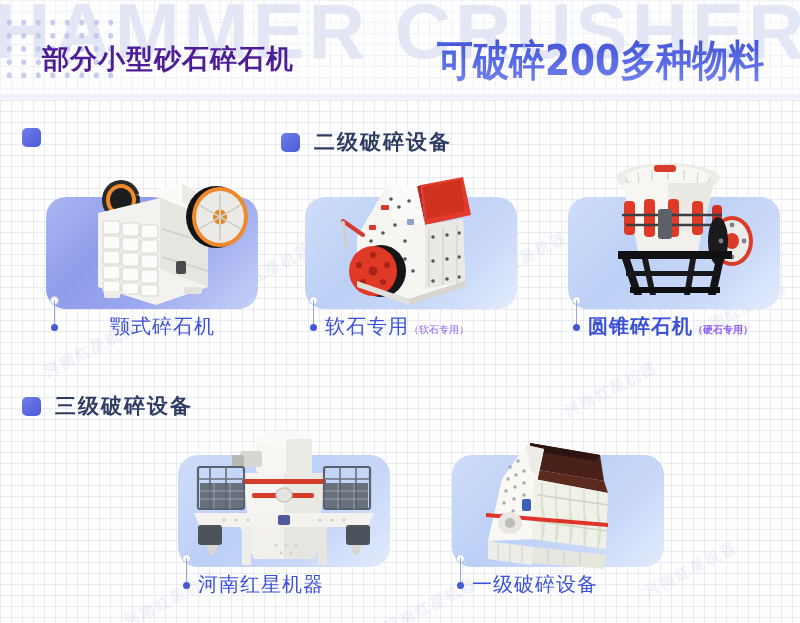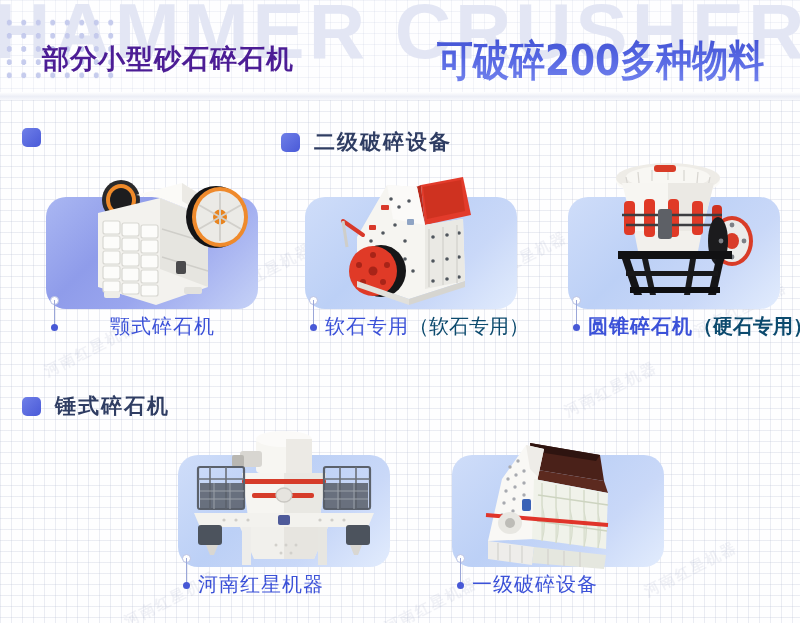--- a/index.html
+++ b/index.html
@@ -89,21 +89,21 @@
   }
   .pin{position:absolute;}
   .pin .stem{position:absolute;left:3.5px;top:0;width:1.6px;height:26px;background:#9aa6d8;}
   .pin .dotTop{position:absolute;left:0;top:-4px;width:9px;height:9px;border-radius:50%;
     background:#ffffff;border:1.6px solid #b9c2e4;box-sizing:border-box;}
   .pin .dotBot{position:absolute;left:1px;top:24px;width:7px;height:7px;border-radius:50%;background:#4758d6;}
   .cap{
     position:absolute;white-space:nowrap;color:#3b51d8;
     font-size:20px;letter-spacing:1px;font-weight:500;
   }
-  .cap .sub{font-size:20px;color:#0c4a6e;letter-spacing:0;}
+  .cap .sub{font-size:10px;color:#8b5cf6;letter-spacing:0;}
 
   
   .mach{position:absolute;}
 </style>
 </head>
 <body>
 
 <div class="page">
 
   <div class="grid-bg top"></div>
@@ -132,21 +132,21 @@
     <span class="sec-sq"></span>
   </div>
 
   <div class="sec-head" style="left:281px;top:128px;">
     <span class="sec-sq"></span>
     <span class="sec-label">二级破碎设备</span>
   </div>
 
   <div class="sec-head" style="left:22px;top:392px;">
     <span class="sec-sq"></span>
-    <span class="sec-label">锤式碎石机</span>
+    <span class="sec-label">三级破碎设备</span>
   </div>
 
   <div class="card">
     <div class="card-img" style="left:46px;top:197px;width:212px;height:112px;">
       <svg class="mach" style="left:12px;top:-32px;" width="205" height="148" viewBox="0 0 205 148">
 
         <ellipse cx="63" cy="35" rx="19" ry="20" fill="#2a2a2c"></ellipse>
         <ellipse cx="63" cy="35" rx="15" ry="16" fill="#f08a2a"></ellipse>
         <ellipse cx="63" cy="35" rx="11" ry="12" fill="#1d1d1f"></ellipse>
 

